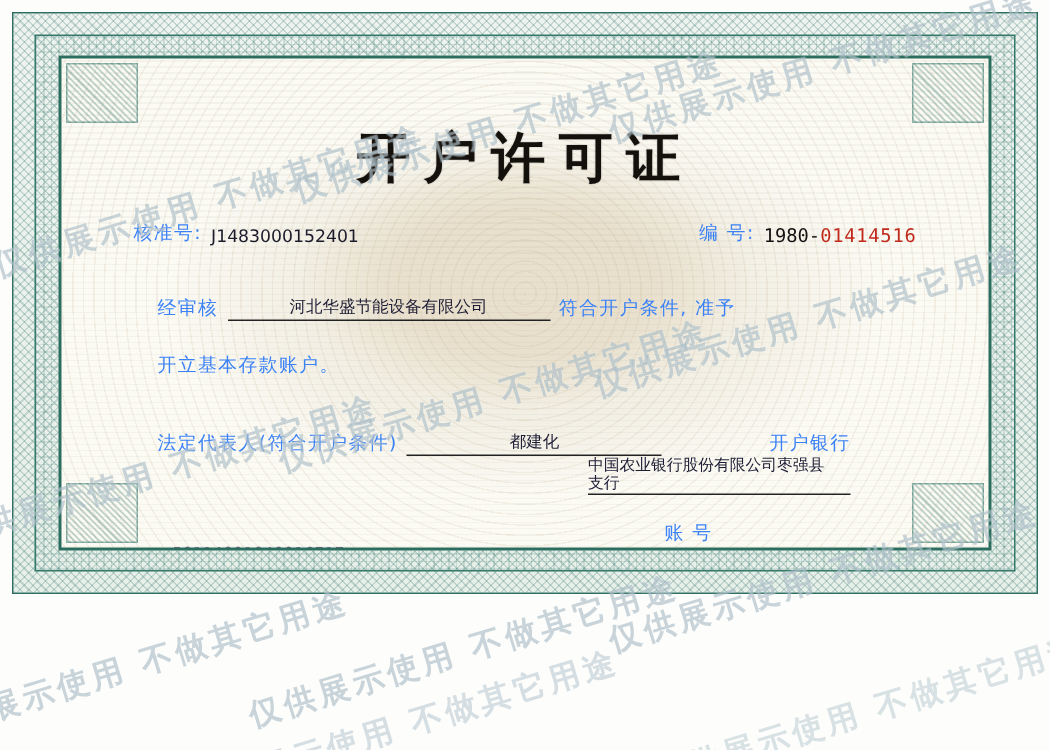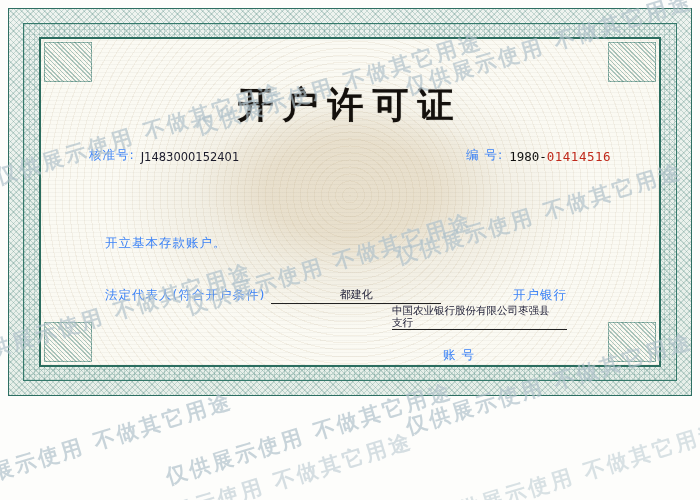--- a/index.html
+++ b/index.html
@@ -311,20 +311,25 @@
           <span class="lbl">核准号:</span>
           <span class="val">J1483000152401</span>
         </div>
 
         <div class="row row-serial">
           <span class="lbl">编 号:</span>
           <span class="serial-prefix" style="margin-left:6px;">1980-</span>
           <span class="serial-red">01414516</span>
         </div>
 
+        <div class="row row-body1">
+          <span class="lbl">经审核</span>
+          <span class="blank">河北华盛节能设备有限公司</span>
+          <span class="lbl">符合开户条件, 准予</span>
+        </div>
 
         <div class="row row-body2">
           <span class="lbl">开立基本存款账户。</span>
         </div>
 
         <div class="row row-legal">
           <span class="lbl">法定代表人(符合开户条件)</span>
           <span class="legal-blank">都建化</span>
         </div>
 

